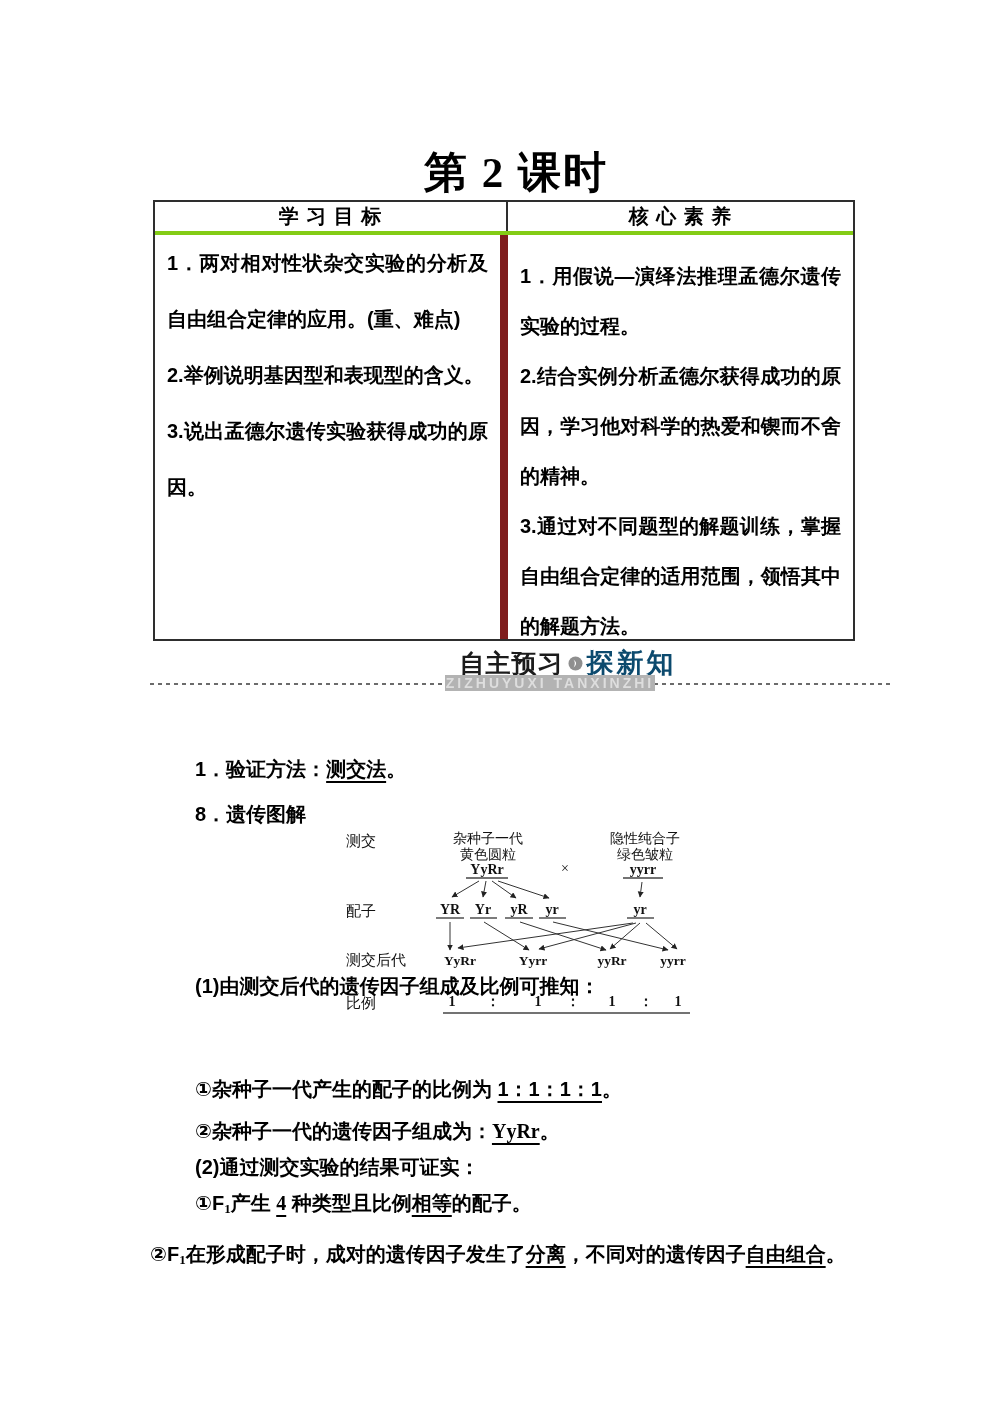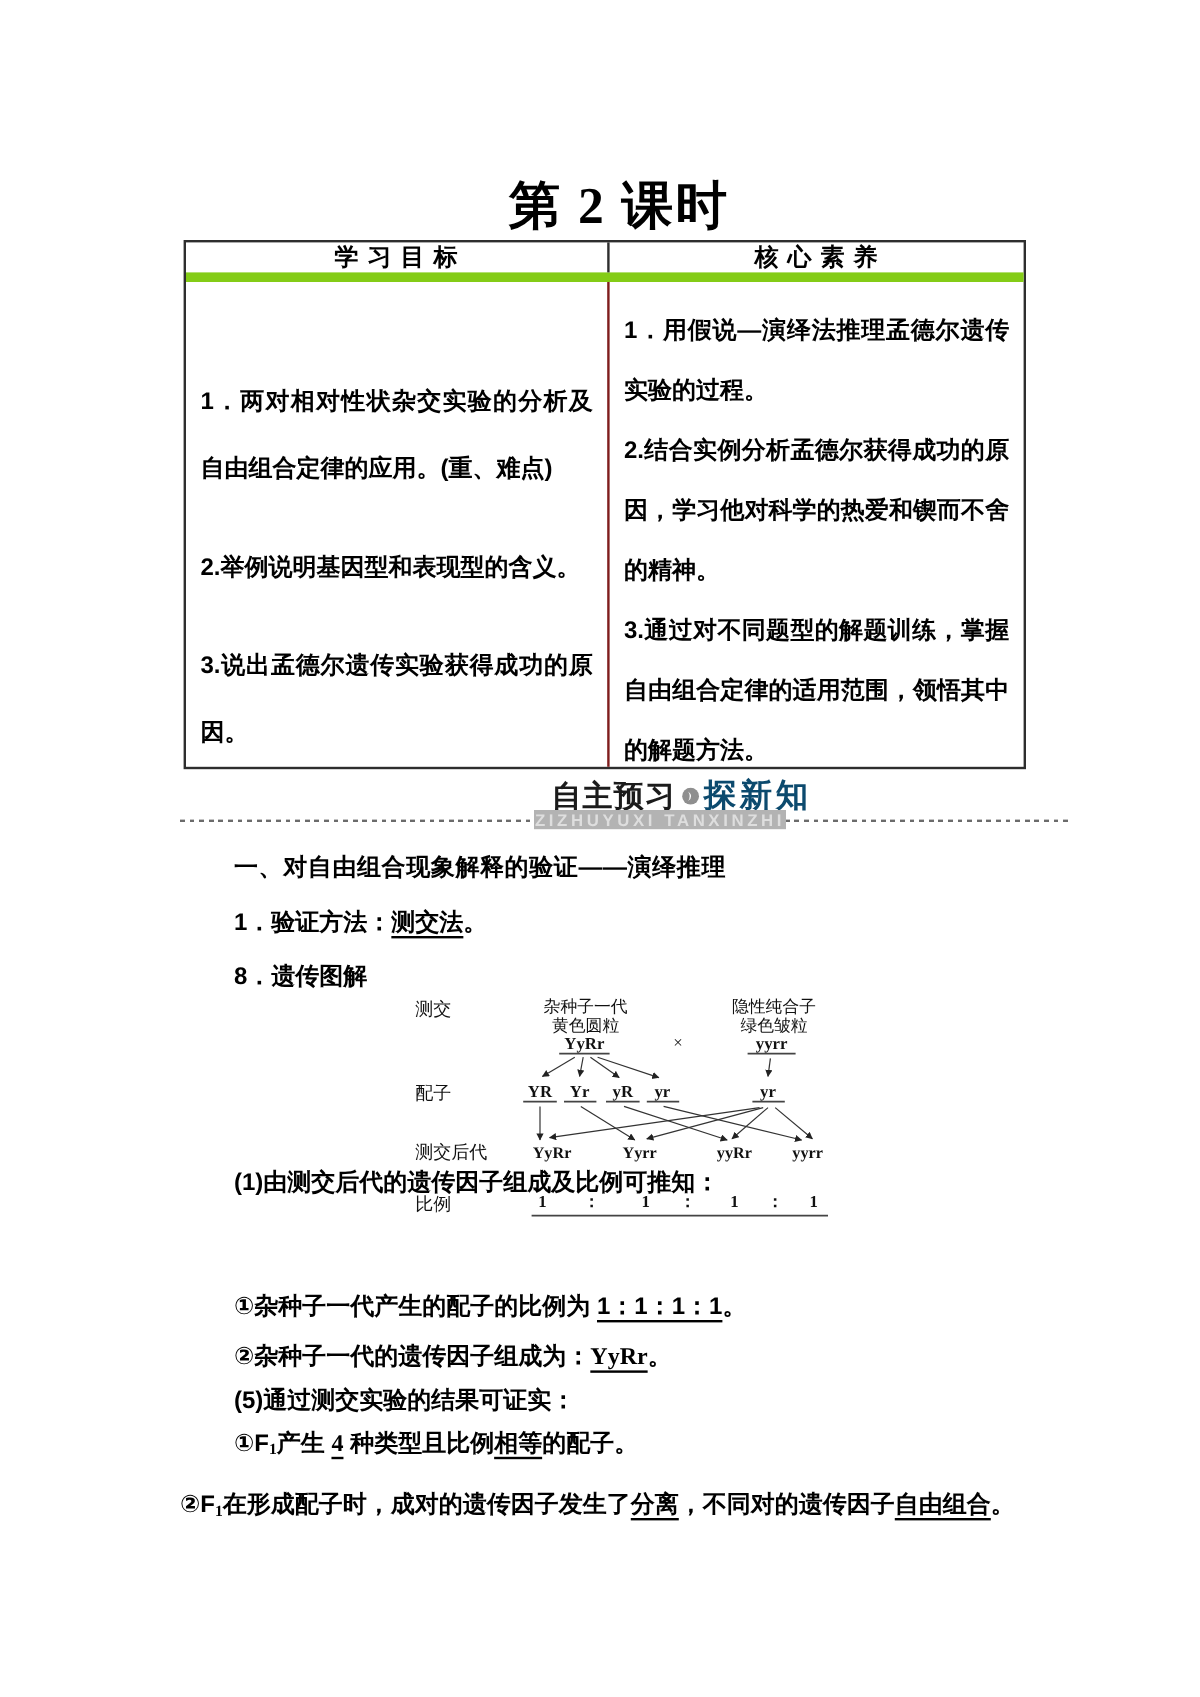--- a/index.html
+++ b/index.html
@@ -11,30 +11,30 @@
   .doc-title{
     position:absolute;top:120px;left:0;width:1000px;text-align:center;
     font-size:43px;font-weight:bold;letter-spacing:2px;line-height:48px;margin-left:16px;
   }
   
   .obj-table{
     position:absolute;left:153px;top:200px;width:702px;height:441px;
     border:2px solid #2e2e2e;box-sizing:border-box;
     font-family:"Liberation Sans","DejaVu Sans",sans-serif;
   }
-  .obj-head{display:flex;height:33px;border-bottom:8px solid #84cc16;box-sizing:border-box;}
+  .obj-head{display:flex;height:33px;border-bottom:4px solid #84cc16;box-sizing:border-box;}
   .obj-head .hcell{
     font-size:20px;font-weight:bold;display:flex;align-items:center;justify-content:center;
     box-sizing:border-box;letter-spacing:1px;
   }
   .hcell.c1{width:353px;border-right:2px solid #2e2e2e;}
   .hcell.c2{flex:1;}
   .obj-body{display:flex;height:404px;}
   .bcell{box-sizing:border-box;padding:0 12px;font-size:20px;font-weight:bold;text-align:justify;}
-  .bcell.c1{width:353px;border-right:2px solid #7f1d1d;display:flex;flex-direction:column;justify-content:flex-end;gap:26px;}
+  .bcell.c1{width:353px;border-right:8px solid #7f1d1d;display:flex;flex-direction:column;justify-content:flex-start;}
   .bcell.c1 p{margin:0;line-height:56px;}
   .bcell.c2{flex:1;padding-top:16px;}
   .bcell.c2 p{margin:0;line-height:50px;}
   
   .banner{position:absolute;left:150px;top:645px;width:740px;height:50px;}
   .banner-text{
     position:absolute;left:0;top:0;width:100%;text-align:center;padding-left:96px;box-sizing:border-box;
     font-family:"Liberation Sans","DejaVu Sans",sans-serif;white-space:nowrap;
   }
   .banner-left{font-size:25px;font-weight:700;color:#1b1b1b;letter-spacing:1px;vertical-align:middle;}
@@ -99,21 +99,20 @@
     <div class="banner-text">
       <span class="banner-left">自主预习</span><span class="banner-icon"><svg width="15" height="15" viewBox="0 0 15 15">
             <circle cx="7.5" cy="7.5" r="7" fill="#8f8f8f"></circle>
             <path d="M5.5 3.5 Q10.5 7.5 5.5 11.5 Q8 7.5 5.5 3.5 Z" fill="#ffffff"></path>
           </svg></span><span class="banner-right">探新知</span>
     </div>
     <div class="dash-line"></div>
     <div class="pinyin-pill">ZIZHUYUXI TANXINZHI</div>
   </div>
 
-  <p class="para sec-heading" style="left:195px;top:711px;">一、对自由组合现象解释的验证——演绎推理</p>
   <p class="para" style="left:195px;top:757px;"><span>1．验证方法：</span><span class="u">测交法</span><span>。</span></p>
   <p class="para" style="left:195px;top:802px;">8．遗传图解</p>
 
   <svg class="diagram" width="362" height="196" viewBox="0 0 362 196">
     <defs>
       <marker id="ah" markerWidth="8" markerHeight="8" refX="5.5" refY="3" orient="auto">
         <path d="M0,0 L6,3 L0,6 Z" fill="#222"></path>
       </marker>
     </defs>
 
@@ -171,17 +170,17 @@
     <text class="d-ratio" x="233" y="181" text-anchor="middle">：</text>
     <text class="d-ratio" x="272" y="181" text-anchor="middle">1</text>
     <text class="d-ratio" x="306" y="181" text-anchor="middle">：</text>
     <text class="d-ratio" x="338" y="181" text-anchor="middle">1</text>
     <line class="d-uline" x1="103" y1="188" x2="350" y2="188"></line>
   </svg>
 
   <p class="para" style="left:195px;top:974px;"><span>(1)由测交后代的遗传因子组成及比例可推知：</span></p>
   <p class="para" style="left:195px;top:1077px;"><span>①杂种子一代产生的配子的比例为 </span><span class="u">1：1：1：1</span><span>。</span></p>
   <p class="para" style="left:195px;top:1119px;"><span>②杂种子一代的遗传因子组成为：</span><span class="u latin">YyRr</span><span>。</span></p>
-  <p class="para" style="left:195px;top:1155px;"><span>(5)通过测交实验的结果可证实：</span></p>
+  <p class="para" style="left:195px;top:1155px;"><span>(2)通过测交实验的结果可证实：</span></p>
   <p class="para" style="left:195px;top:1191px;"><span>①F</span><sub class="sub latin">1</sub><span>产生 </span><span class="u latin">4</span><span> 种类型且比例</span><span class="u">相等</span><span>的配子。</span></p>
   <p class="para wrapable" style="left:150px;top:1242px;width:715px;"><span>②F</span><sub class="sub latin">1</sub><span>在形成配子时，成对的遗传因子发生了</span><span class="u">分离</span><span>，不同对的遗传因子</span><span class="u">自由组合</span><span>。</span></p>
 
 </div>
 
 </body></html>

